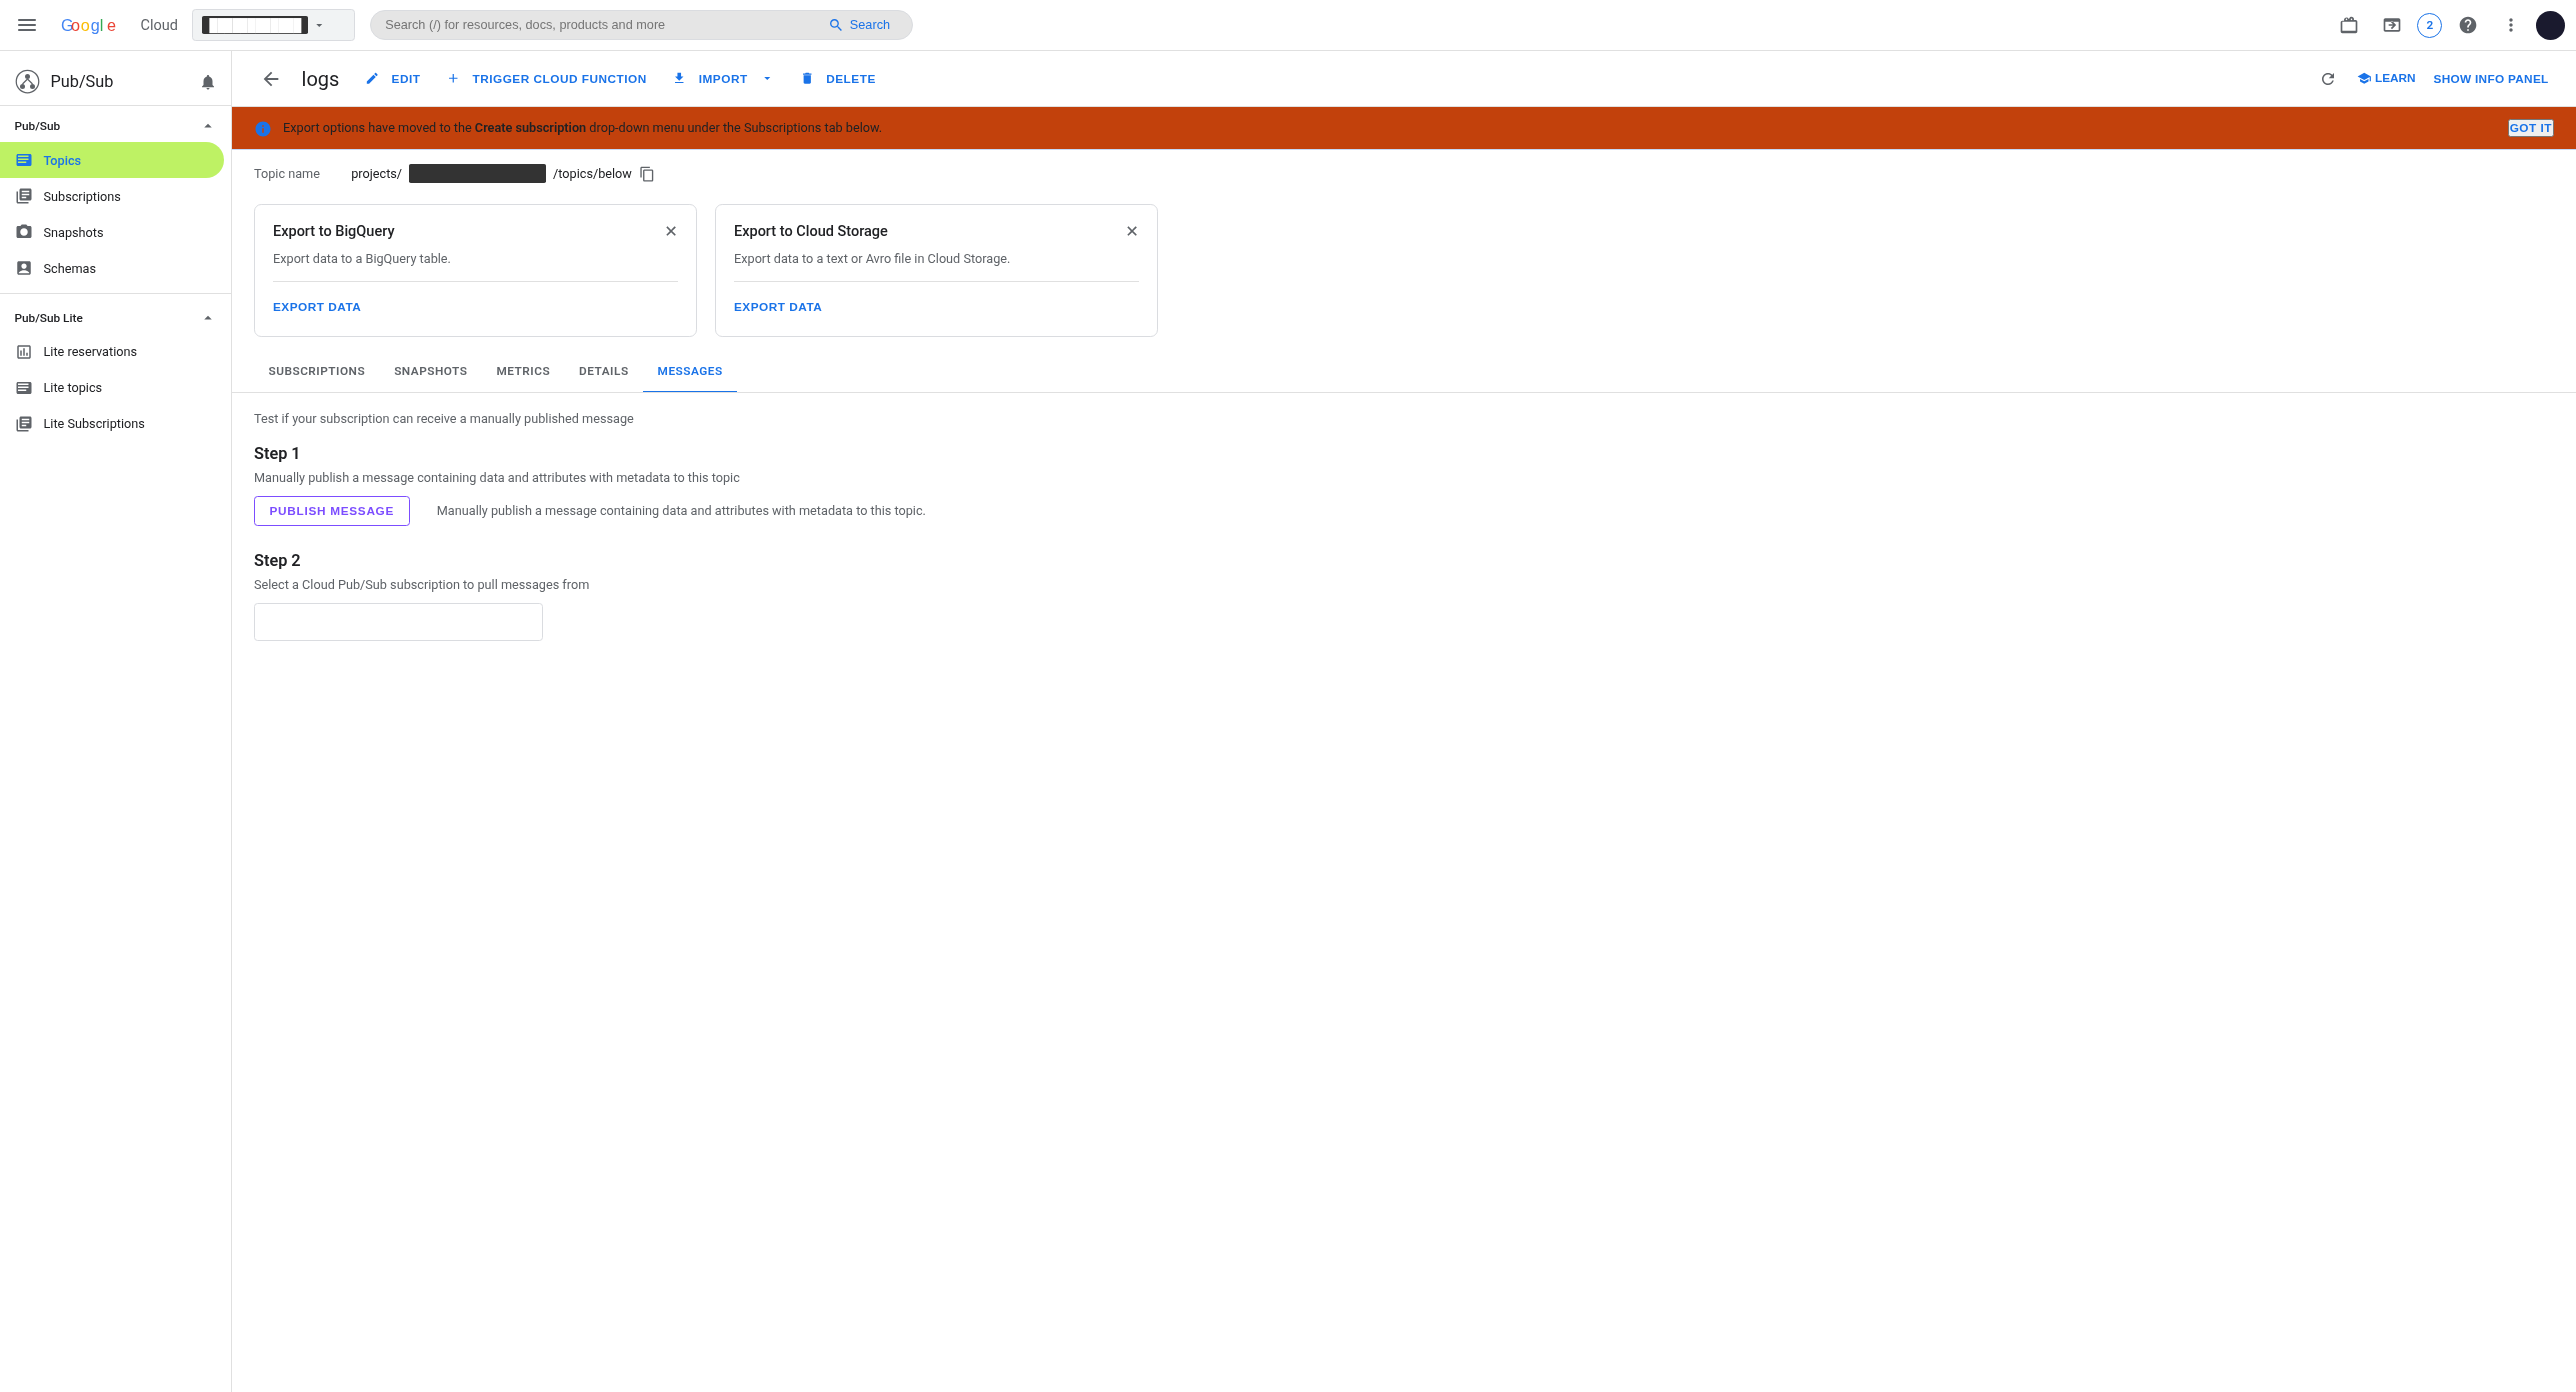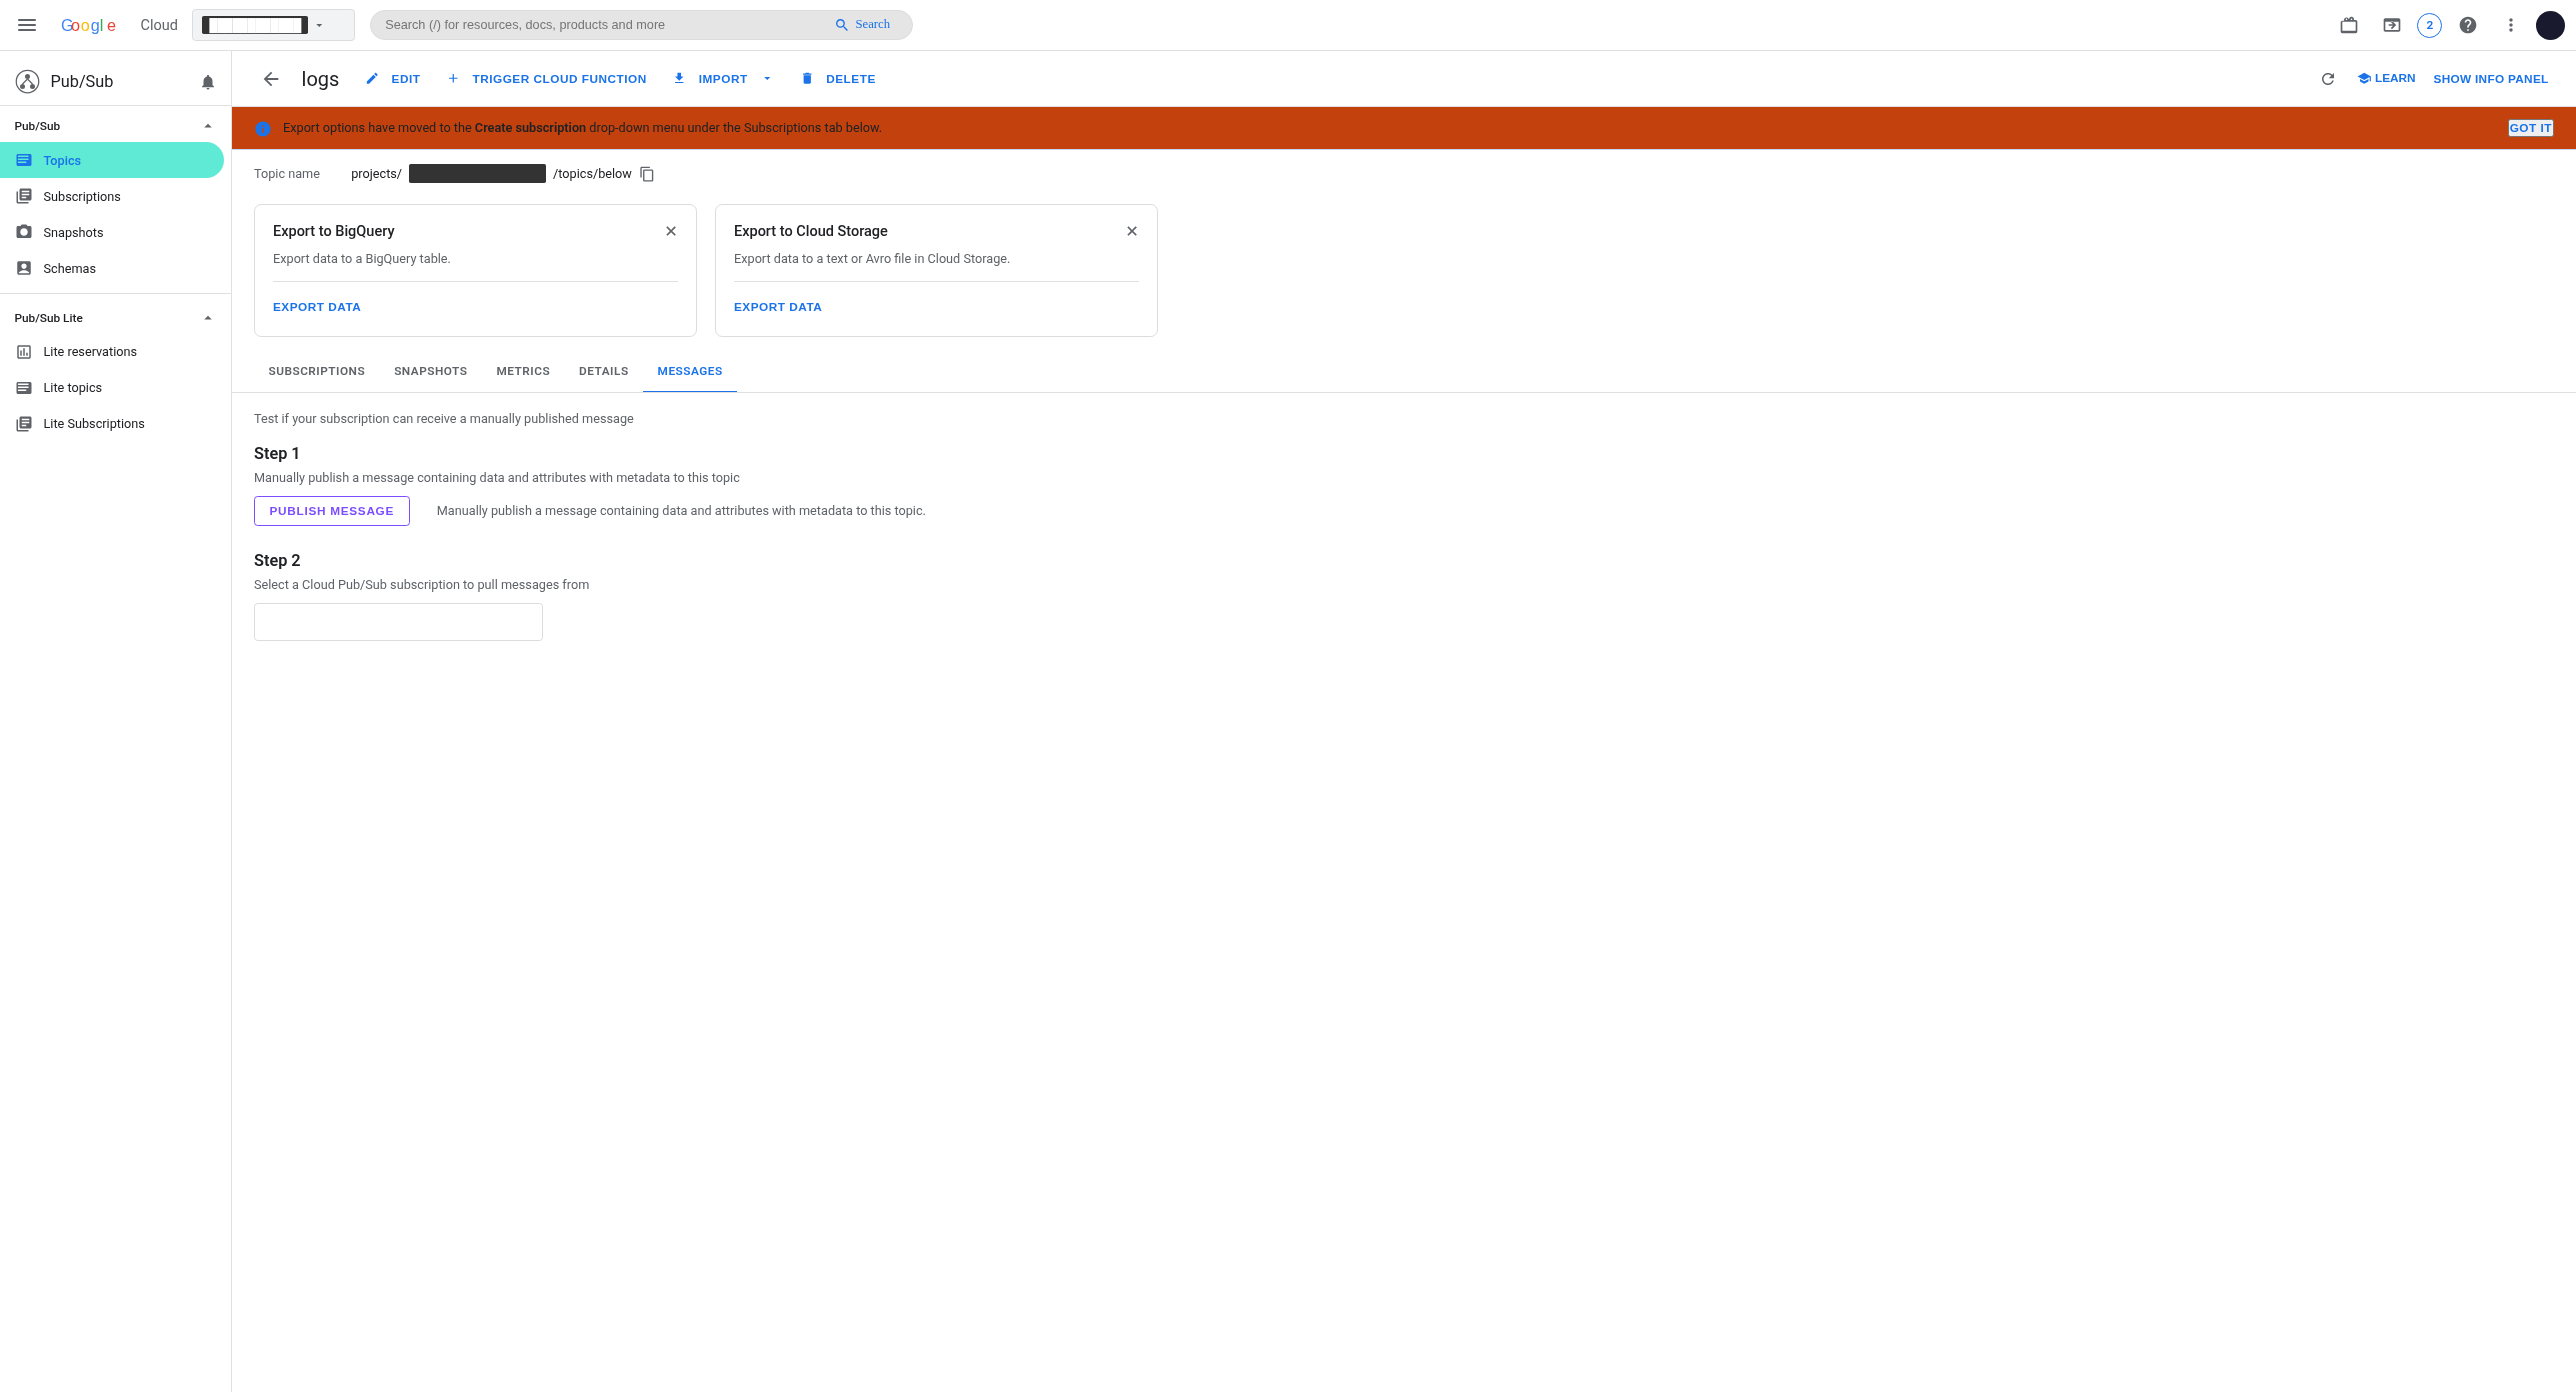--- a/index.html
+++ b/index.html
@@ -23,37 +23,37 @@
     .search-bar {
       flex: 1; display: flex; align-items: center;
       border: 0.9px solid #dadce0; border-radius: 22px;
       padding: 5.4px 14.5px; margin: 0 7.2px;
       background: #e5e5e5; max-width: 543px;
     }
     .search-bar input { border: none; background: transparent; outline: none; font-size: 12.7px; flex: 1; color: #202124; }
     .search-btn {
       display: flex; align-items: center; gap: 5.4px;
       background: none; border: none; cursor: pointer;
-      color: #1a73e8; font-size: 12.7px; font-weight: 500; padding: 0 7.2px; font-family: Liberation Serif, serif;
+      color: #1a73e8; font-size: 12.7px; font-weight: 500; padding: 0 7.2px;
     }
     .top-nav-right { display: flex; align-items: center; gap: 7.2px; margin-left: auto; }
     .icon-btn { width: 36px; height: 36px; border-radius: 50%; border: none; background: none; cursor: pointer; display: flex; align-items: center; justify-content: center; color: #5f6368; font-size: 18px; }
     .circle-badge { width: 25px; height: 25px; border-radius: 50%; border: 1.8px solid #1a73e8; display: flex; align-items: center; justify-content: center; color: #1a73e8; font-size: 11.8px; font-weight: 600; cursor: pointer; }
     .avatar { width: 29px; height: 29px; border-radius: 50%; background: #1a1a2e; cursor: pointer; }
 
     
     .app-layout { display: flex; height: calc(100vh - 51px); }
 
     
     .sidebar { width: 232px; border-right: 0.9px solid #e0e0e0; overflow-y: auto; flex-shrink: 0; padding: 7.2px 0; }
     .sidebar-service { display: flex; align-items: center; gap: 11px; padding: 11px 14.5px; font-size: 16.3px; font-weight: 400; color: #202124; border-bottom: 0.9px solid #e0e0e0; margin-bottom: 3.6px; }
     .bell-icon { width: 18px; height: 18px; color: #5f6368; cursor: pointer; margin-left: auto; }
     .sidebar-section-header { display: flex; align-items: center; justify-content: space-between; padding: 7.2px 14.5px; font-size: 11.8px; font-weight: 500; color: #202124; cursor: pointer; }
     .sidebar-item { display: flex; align-items: center; gap: 11px; padding: 9px 14.5px; cursor: pointer; border-radius: 0 22px 22px 0; margin-right: 7.2px; color: #202124; font-size: 12.7px; }
-    .sidebar-item.active { background: #5eead4; color: #1a73e8; font-weight: 500; }
+    .sidebar-item.active { background: #bef264; color: #1a73e8; font-weight: 500; }
     .sidebar-item-icon { width: 18px; height: 18px; flex-shrink: 0; color: inherit; }
     .sidebar-divider { border: none; border-top: 0.9px solid #e0e0e0; margin: 7.2px 0; }
 
     
     .main-content { flex: 1; overflow-y: auto; display: flex; flex-direction: column; }
 
     
     .toolbar { display: flex; align-items: center; gap: 3.6px; padding: 11px 22px; border-bottom: 0.9px solid #e0e0e0; flex-shrink: 0; flex-wrap: wrap; }
     .back-btn { width: 33px; height: 33px; border-radius: 50%; border: none; background: none; cursor: pointer; display: flex; align-items: center; justify-content: center; color: #5f6368; }
     .page-title { font-size: 20px; font-weight: 400; color: #202124; margin: 0 11px; }

